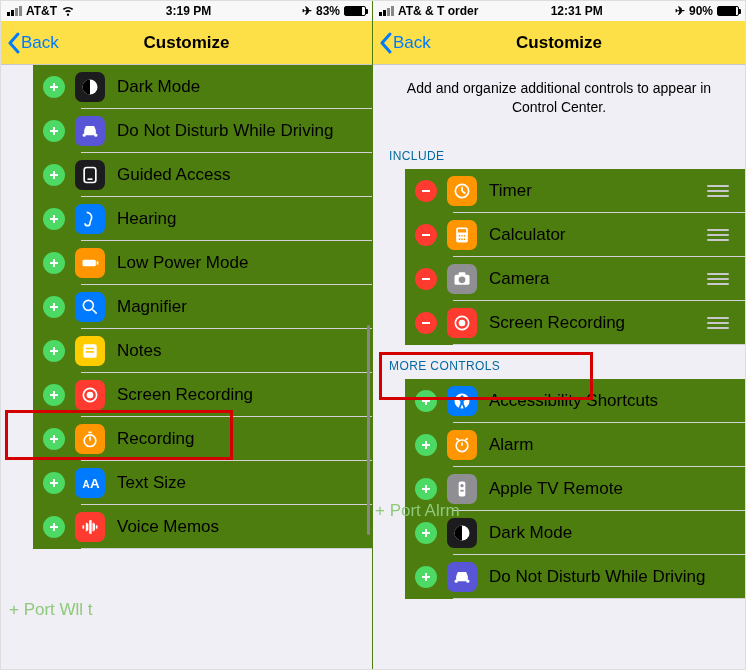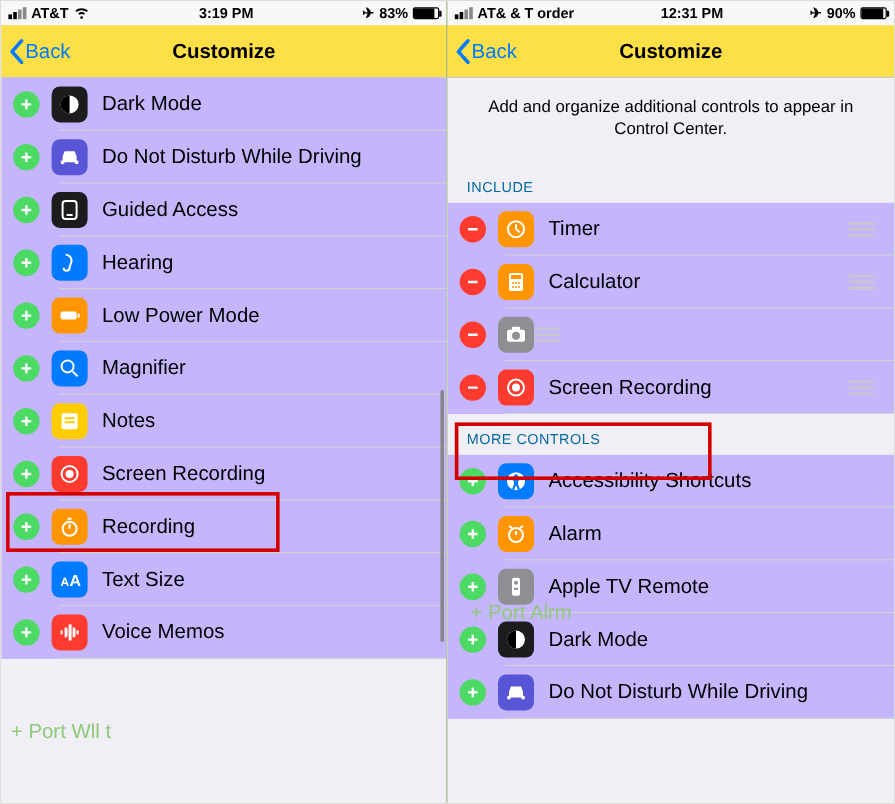--- a/index.html
+++ b/index.html
@@ -71,21 +71,21 @@
     padding: 14px 30px 18px;
     line-height: 1.35;
   }
   .section-header {
     font-size: 12px;
     color: #0369a1;
     padding: 14px 16px 6px;
     text-transform: uppercase;
     letter-spacing: 0.4px;
   }
-  .list { background: #c4b5fd; }
+  .list { background: #4d7c0f; margin-left: 32px; }
   .row {
     display: flex;
     align-items: center;
     height: 44px;
     padding: 0 14px 0 10px;
     position: relative;
   }
   .row .sep {
     position:absolute; left:48px; right:0; bottom:0; height:1px; background:#d1d1d6;
   }
@@ -432,20 +432,21 @@
               <path stroke="#fff" stroke-width="2" d="M2 6h8"></path>
             </svg>
           </div>
           <div class="app-icon" style="background:#8e8e93">
             <svg viewBox="0 0 24 24">
               <rect x="3" y="7" width="18" height="12" rx="2" fill="#fff"></rect>
               <circle cx="12" cy="13" r="4" fill="#8e8e93"></circle>
               <rect x="8" y="4" width="8" height="4" rx="1" fill="#fff"></rect>
             </svg>
           </div>
+          <div class="row-label">Camera</div>
           <div class="drag-handle">
             <span></span>
             <span></span>
             <span></span>
           </div>
           <div class="sep"></div>
         </div>
         <div class="row">
           <div class="action-btn remove">
             <svg viewBox="0 0 12 12">
@@ -540,15 +541,15 @@
           <div class="app-icon" style="background:#5856d6">
             <svg viewBox="0 0 24 24">
               <path fill="#fff" d="M5 11l2-5h10l2 5v6H5zM7 17a2 2 0 11-4 0 2 2 0 014 0zm14 0a2 2 0 11-4 0 2 2 0 014 0z"></path>
             </svg>
           </div>
           <div class="row-label">Do Not Disturb While Driving</div>
           <div class="sep"></div>
         </div>
       </div>
     <div class="highlight-box" style="left:6px;top:287px;width:214px;height:48px"></div>
-    <div class="watermark" style="left:19px;top:436px">+ Port Alrm</div>
+    <div class="watermark" style="left:2px;top:436px">+ Port Alrm</div>
   </div>
 </div>
 
 </body></html>

